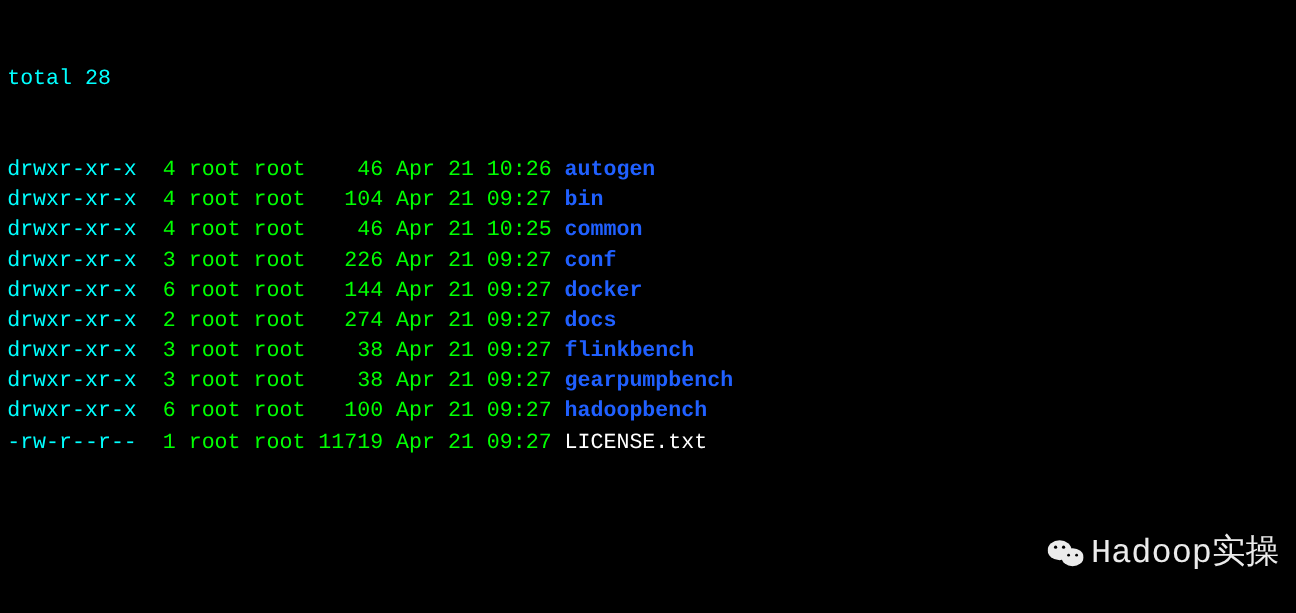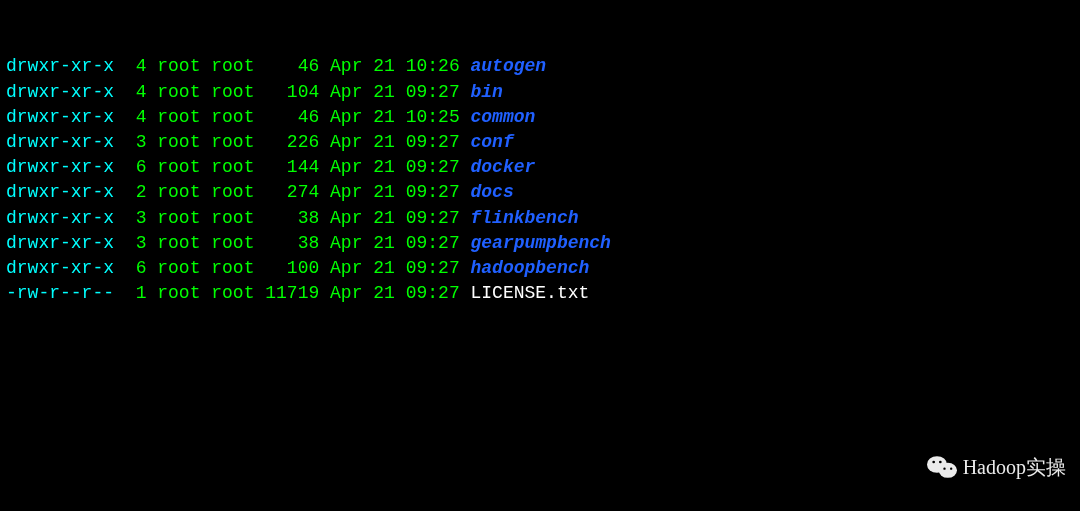--- a/index.html
+++ b/index.html
@@ -24,48 +24,49 @@
     .line {
       display: block;
     }
     .prompt-bracket { color: #00ff00; }
     .prompt-user { color: #00ff00; }
     .prompt-tilde { color: #00ff00; }
     .prompt-hash { color: #ffffff; }
     .command { color: #ffffff; }
     .cyan { color: #00ffff; }
     .green { color: #00ff00; text-align: center; }
-    .blue { color: #2060ff; font-weight: bold; font-style: italic; }
+    .blue { color: #2060ff; font-weight: bold; }
     .white { color: #ffffff; }
     .watermark {
       position: absolute;
       right: 14px;
       bottom: 30px;
       display: flex;
       align-items: center;
       gap: 6px;
       color: #ffffff;
-      font-family: Liberation Serif, serif;
-      font-size: 20px;
+      font-family: Liberation Mono, monospace;
+      font-size: 28px;
       opacity: 0.92;
     }
     .wechat-icon {
       width: 30px;
       height: 26px;
       position: relative;
     }
     .wechat-icon svg {
       width: 100%;
       height: 100%;
     }
   </style>
 </head>
 <body>
 
 <div class="terminal">
+  <span class="line cyan">total 28</span>
   <div id="rows"><span class="line"><span class="cyan">drwxr-xr-x</span><span class="green">  4 root root    46 Apr 21 10:26</span> <span class="blue">autogen</span></span><span class="line"><span class="cyan">drwxr-xr-x</span><span class="green">  4 root root   104 Apr 21 09:27</span> <span class="blue">bin</span></span><span class="line"><span class="cyan">drwxr-xr-x</span><span class="green">  4 root root    46 Apr 21 10:25</span> <span class="blue">common</span></span><span class="line"><span class="cyan">drwxr-xr-x</span><span class="green">  3 root root   226 Apr 21 09:27</span> <span class="blue">conf</span></span><span class="line"><span class="cyan">drwxr-xr-x</span><span class="green">  6 root root   144 Apr 21 09:27</span> <span class="blue">docker</span></span><span class="line"><span class="cyan">drwxr-xr-x</span><span class="green">  2 root root   274 Apr 21 09:27</span> <span class="blue">docs</span></span><span class="line"><span class="cyan">drwxr-xr-x</span><span class="green">  3 root root    38 Apr 21 09:27</span> <span class="blue">flinkbench</span></span><span class="line"><span class="cyan">drwxr-xr-x</span><span class="green">  3 root root    38 Apr 21 09:27</span> <span class="blue">gearpumpbench</span></span><span class="line"><span class="cyan">drwxr-xr-x</span><span class="green">  6 root root   100 Apr 21 09:27</span> <span class="blue">hadoopbench</span></span><span class="line"><span class="cyan">-rw-r--r--</span><span class="green">  1 root root 11719 Apr 21 09:27</span> <span class="white">LICENSE.txt</span></span></div>
   
 </div>
 
 <div class="watermark">
   <span class="wechat-icon">
     <svg viewBox="0 0 36 30" fill="#ffffff">
       <ellipse cx="12" cy="12" rx="12" ry="10"></ellipse>
       <ellipse cx="25" cy="19" rx="11" ry="9"></ellipse>
       <circle cx="8" cy="9" r="1.6" fill="#000"></circle>

